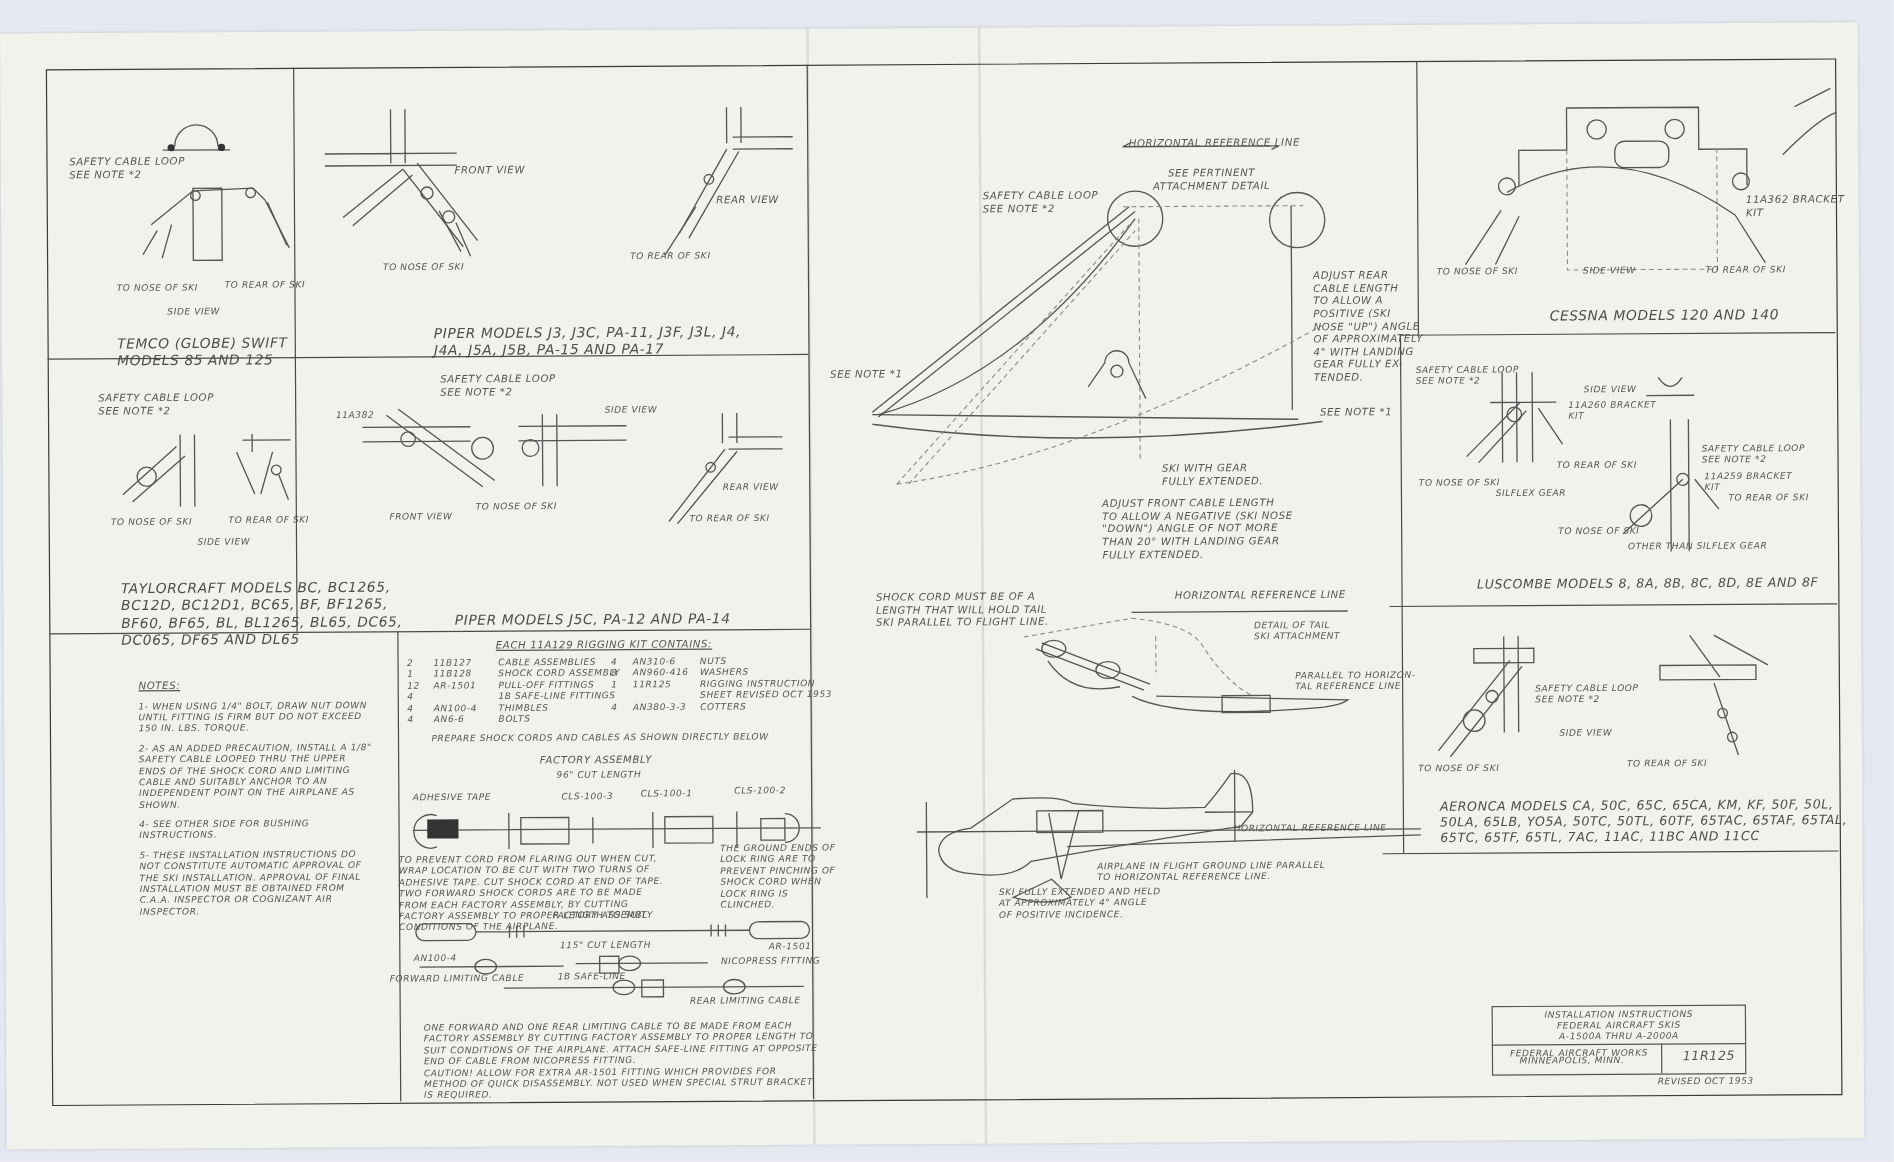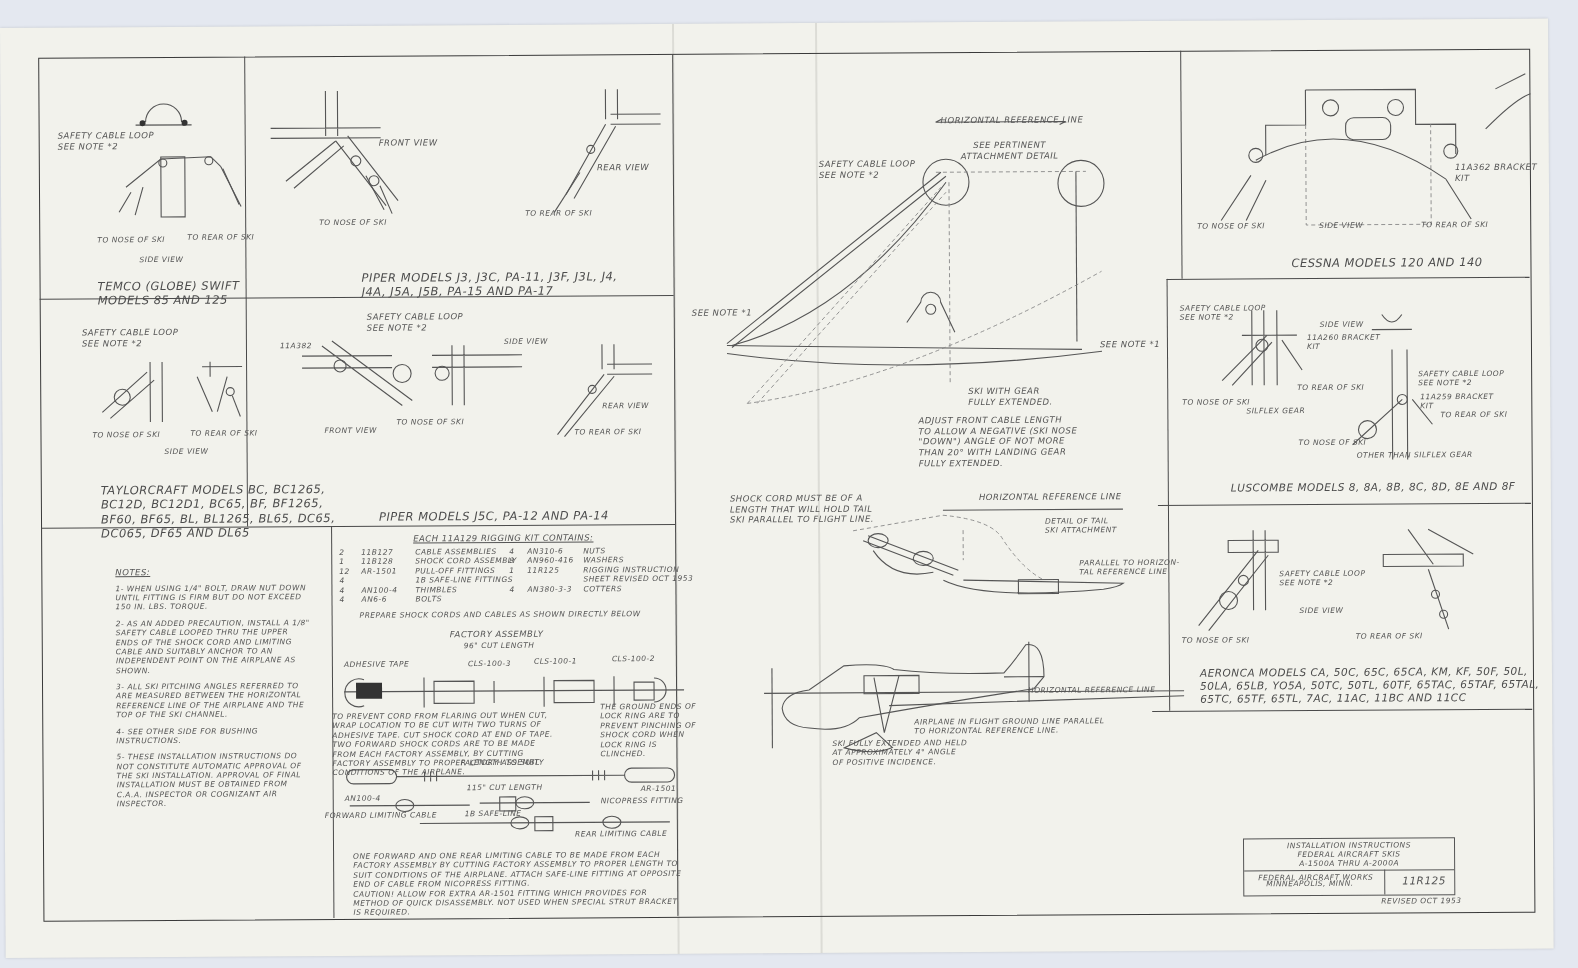--- a/index.html
+++ b/index.html
@@ -119,21 +119,20 @@
     <div class="t s7" style="left:394px;top:392px">To nose of ski</div>
     <div class="t s7" style="left:600px;top:377px">Rear view</div>
     <div class="t s7" style="left:572px;top:403px">To rear of ski</div>
     <div class="t s11 title" style="left:376px;top:484px">Piper models J5C, PA-12 and PA-14</div>
   </section>
 
   <section style="position:absolute;left:112px;top:540px;width:196px">
     <div class="t s8" style="position:relative;text-decoration:underline;">Notes:</div>
     <div class="t s7" style="position:relative;margin-top:6px">1- When using 1/4" bolt, draw nut down until fitting is firm but do not exceed 150 in. lbs. torque.</div>
     <div class="t s7" style="position:relative;margin-top:7px">2- As an added precaution, install a 1/8" safety cable looped thru the upper ends of the shock cord and limiting cable and suitably anchor to an independent point on the airplane as shown.</div>
-    <div class="t s7" style="position:relative;margin-top:7px">3- All ski pitching angles referred to are measured between the horizontal reference line of the airplane and the top of the ski channel.</div>
     <div class="t s7" style="position:relative;margin-top:7px">4- See other side for bushing instructions.</div>
     <div class="t s7" style="position:relative;margin-top:7px">5- These installation instructions do not constitute automatic approval of the ski installation. Approval of final installation must be obtained from C.A.A. inspector or cognizant air inspector.</div>
   </section>
 
   <section>
     <div class="t s8" style="left:410px;top:508px;text-decoration:underline">Each 11A129 rigging kit contains:</div>
     <div style="position:absolute;left:336px;top:522px">
       <div class="kit-row t s7" style="position:relative"><span style="width:14px">2</span><span style="width:46px">11B127</span><span>Cable assemblies</span></div>
       <div class="kit-row t s7" style="position:relative"><span style="width:14px">1</span><span style="width:46px">11B128</span><span>Shock cord assembly</span></div>
       <div class="kit-row t s7" style="position:relative"><span style="width:14px">12</span><span style="width:46px">AR-1501</span><span>Pull-off fittings</span></div>
@@ -204,20 +203,29 @@
       <path class="k" d="M25 240 Q200 265 400 240"></path>
       <path class="k" d="M205 210 l14 -20 a10 10 0 0 1 20 0 l14 30"></path>
       <circle class="k" cx="229" cy="197" r="5"></circle>
       <path class="d" d="M45 290 L240 75 M55 290 L245 80 M45 290 Q200 270 400 160"></path>
     </svg>
     <div class="t s8" style="left:940px;top:93px">Horizontal reference line</div>
     <div class="t s8" style="left:960px;top:118px;text-align:center">See pertinent
 attachment detail</div>
     <div class="t s8" style="left:818px;top:136px">Safety cable loop
 see note *2</div>
+    <div class="t s8" style="left:1093px;top:204px">Adjust rear
+cable length
+to allow a
+positive (ski
+nose "up") angle
+of approximately
+4" with landing
+gear fully ex-
+tended.</div>
     <div class="t s8" style="left:690px;top:284px">See note *1</div>
     <div class="t s8" style="left:1098px;top:318px">See note *1</div>
     <div class="t s8" style="left:966px;top:364px">Ski with gear
 fully extended.</div>
     <div class="t s8" style="left:916px;top:393px">Adjust front cable length
 to allow a negative (ski nose
 "down") angle of not more
 than 20° with landing gear
 fully extended.</div>
   </section>

